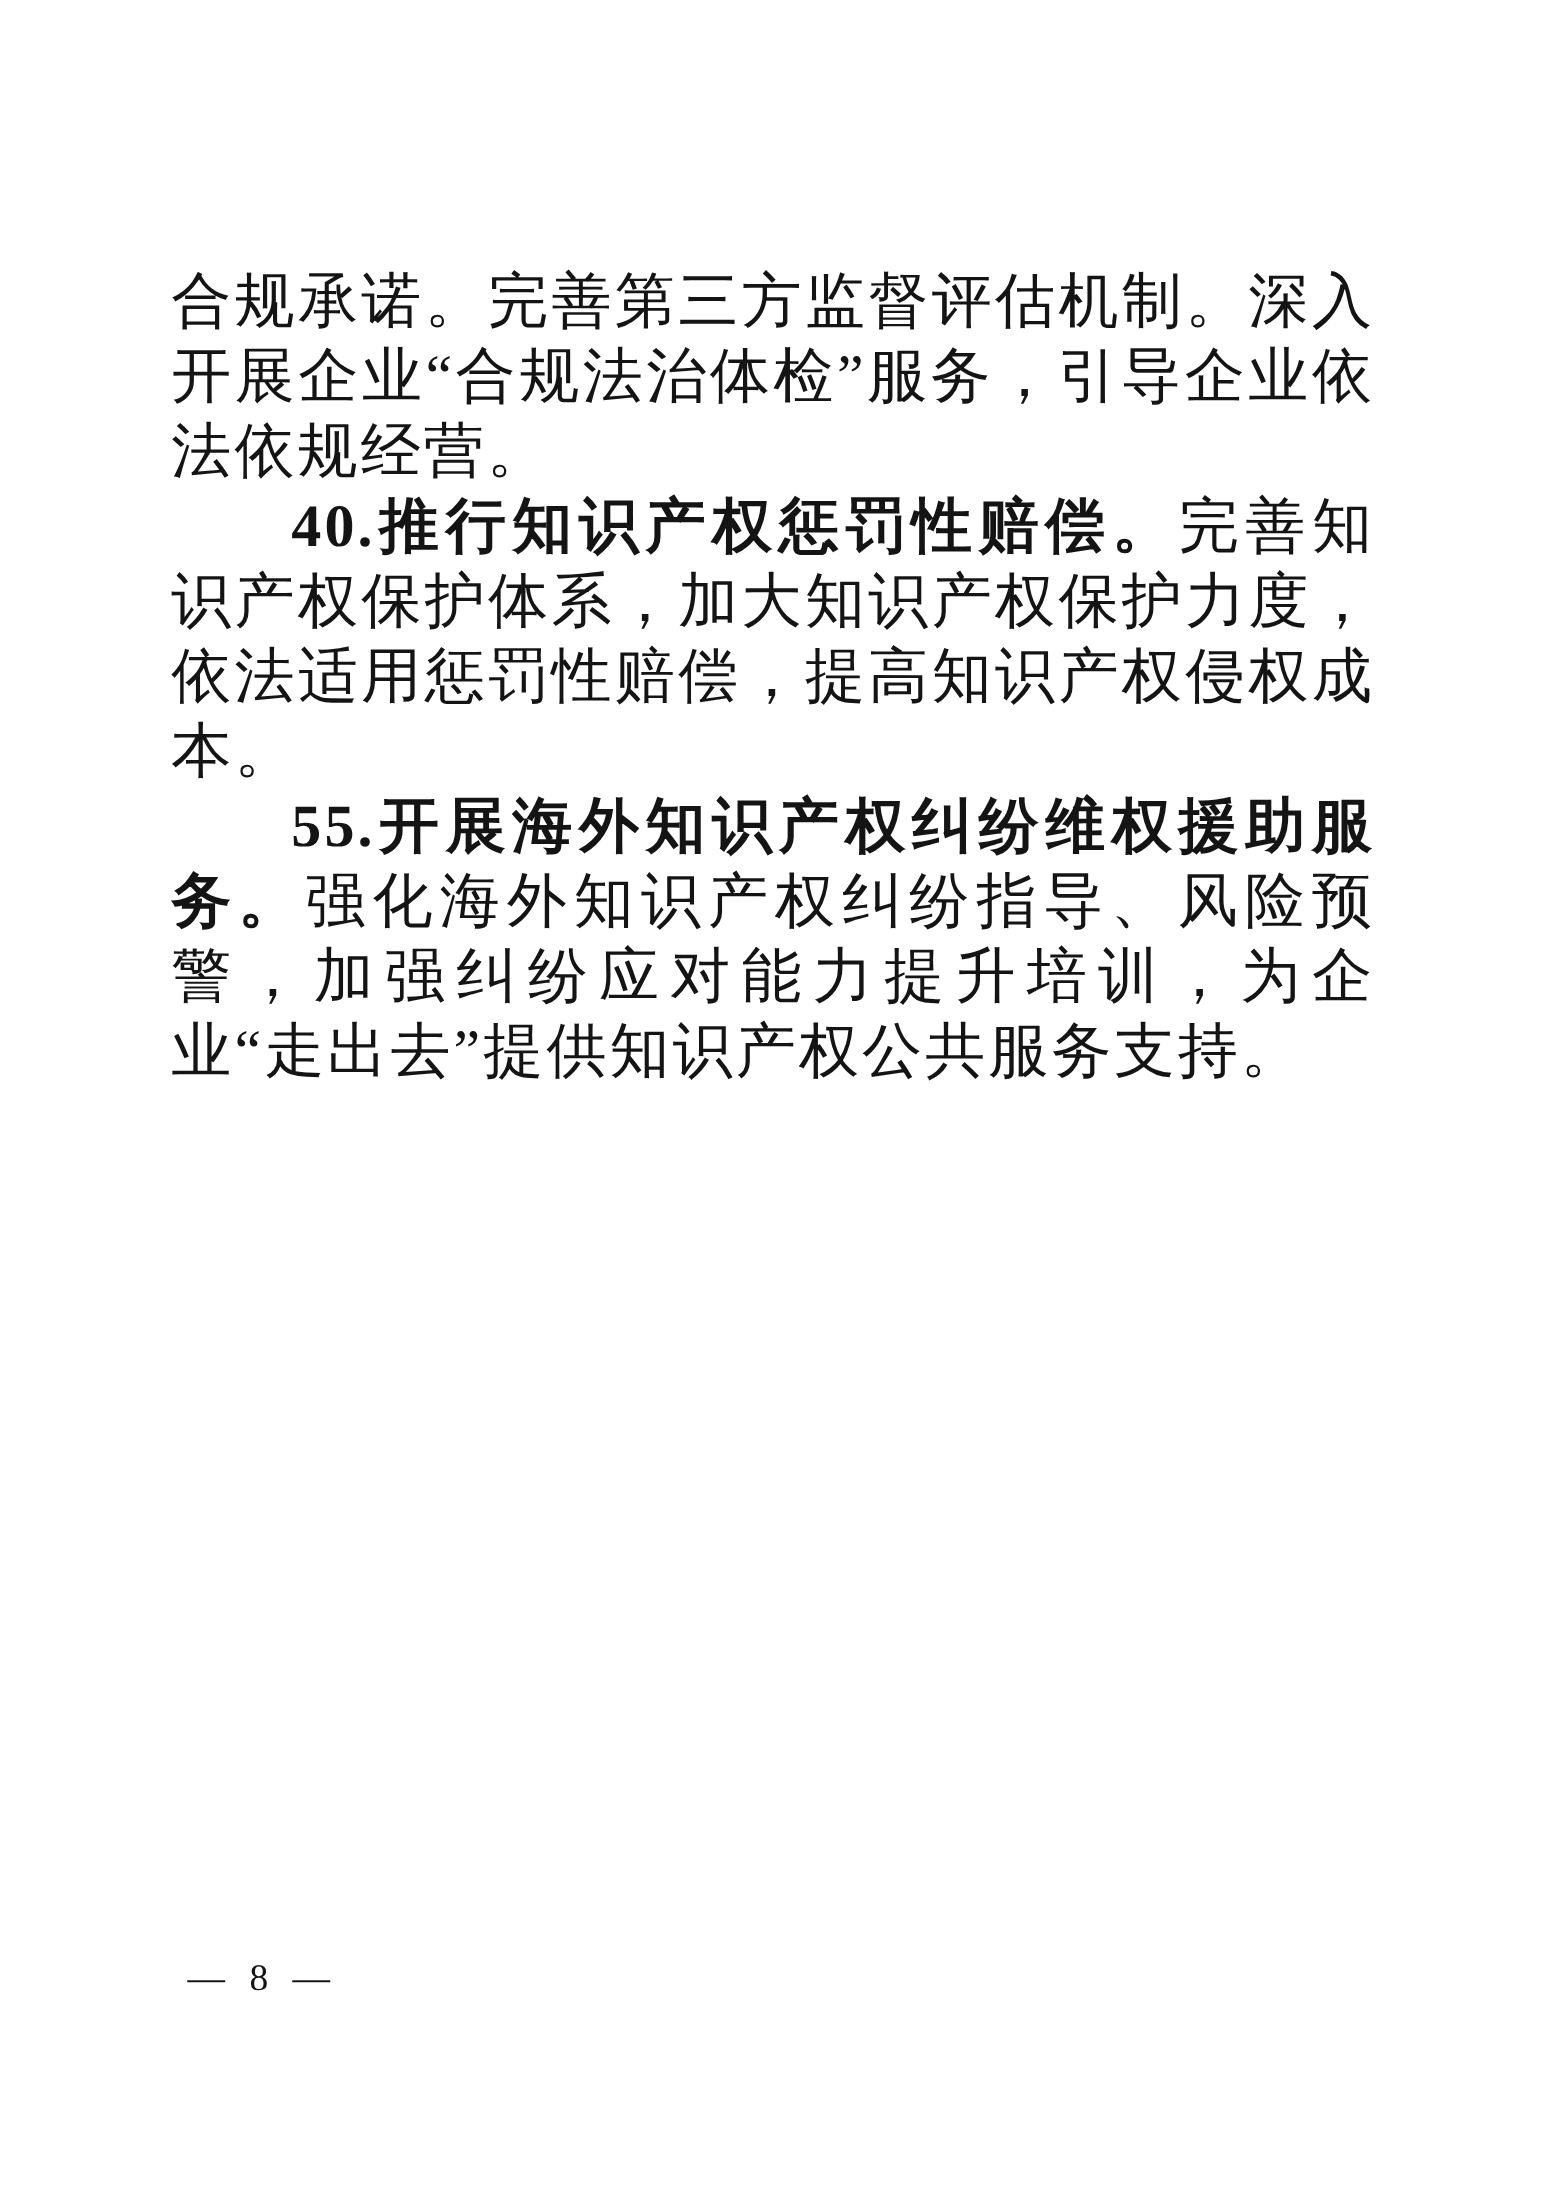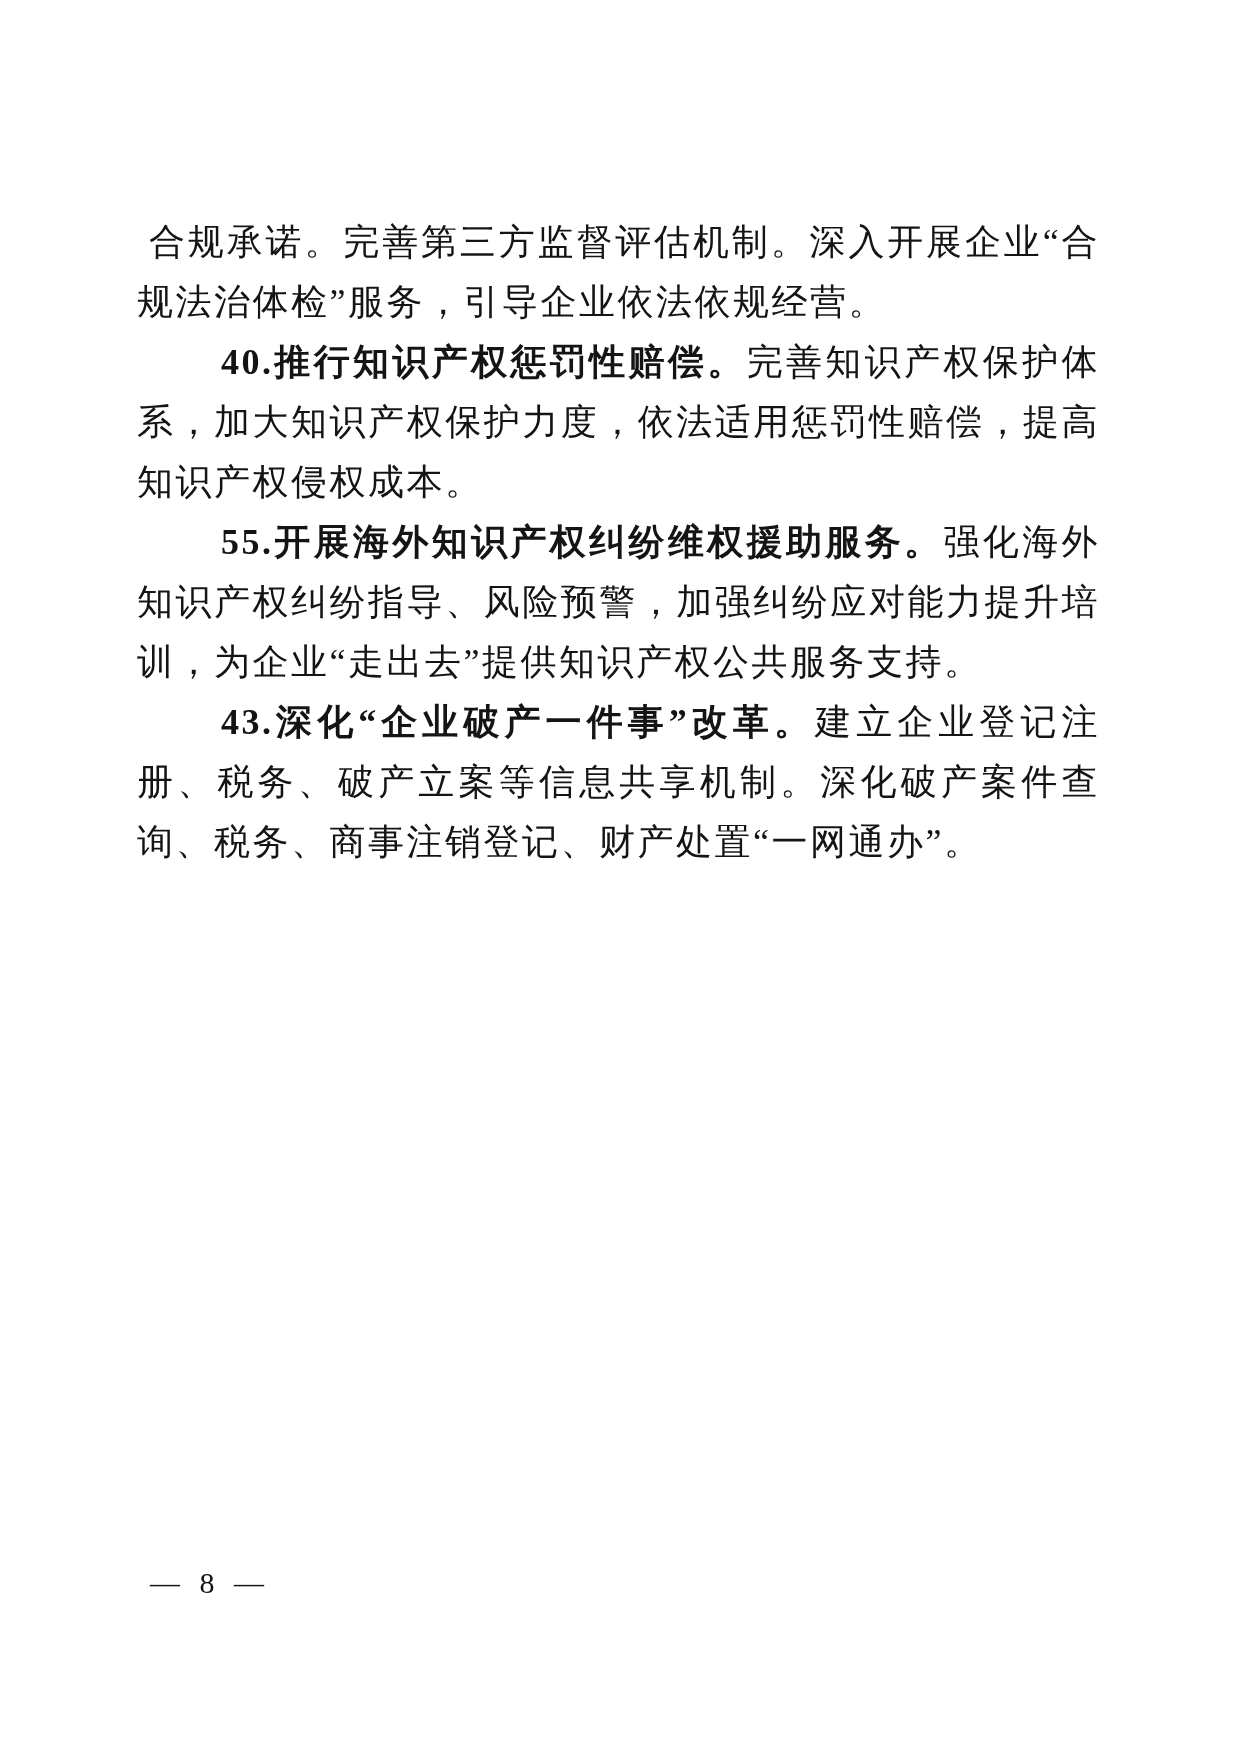--- a/index.html
+++ b/index.html
@@ -17,32 +17,31 @@
     color: #141414;
   }
   .doc-body {
     position: absolute;
     left: 137px;
     top: 212px;
     width: 963px;
   }
   .para {
     margin: 0;
-    font-size: 36px;
+    font-size: 48px;
     line-height: 60px;
     letter-spacing: 2.5px;
     text-align: justify;
     text-justify: inter-character;
   }
   .para.indent {
     text-indent: 2em;
   }
   .para .lead {
     font-weight: bold;
-    margin-left: 12px;
   }
   .page-footer {
     position: absolute;
     left: 150px;
     top: 1566px;
     font-size: 30px;
     letter-spacing: 6px;
     color: #141414;
   }
 </style>
@@ -52,21 +51,20 @@
 <div class="page">
   <div class="doc-body">
 
     <p class="para"><span class="lead"></span><span>合规承诺。完善第三方监督评估机制。深入开展企业“合规法治体检”服务，引导企业依法依规经营。</span></p>
 
     <p class="para indent"><span class="lead">40.推行知识产权惩罚性赔偿。</span><span>完善知识产权保护体系，加大知识产权保护力度，依法适用惩罚性赔偿，提高知识产权侵权成本。</span></p>
 
     <p class="para indent"><span class="lead">55.开展海外知识产权纠纷维权援助服务。</span><span>强化海外知识产权纠纷指导、风险预警，加强纠纷应对能力提升培训，为企业“走出去”提供知识产权公共服务支持。</span></p>
 
 
-    <p class="para indent"><span class="lead">43.深化“企业破产一件事”改革。</span><span>建立企业登记注册、税务、破产立案等信息共享机制。深化破产案件查询、税务、商事注销登记、财产处置“一网通办”。</span></p>
 
 
 
 
   </div>
 
   <div class="page-footer">— 8 —</div>
 </div>
 
 </body></html>

